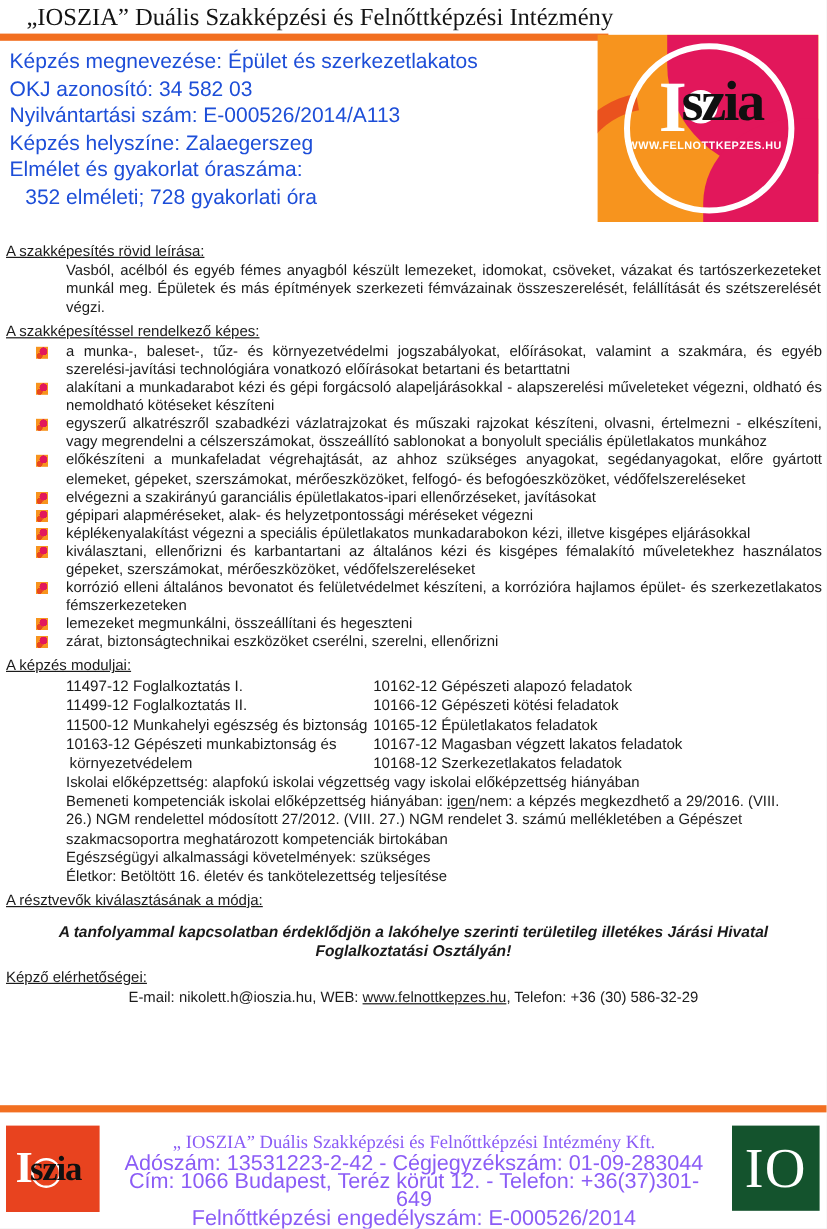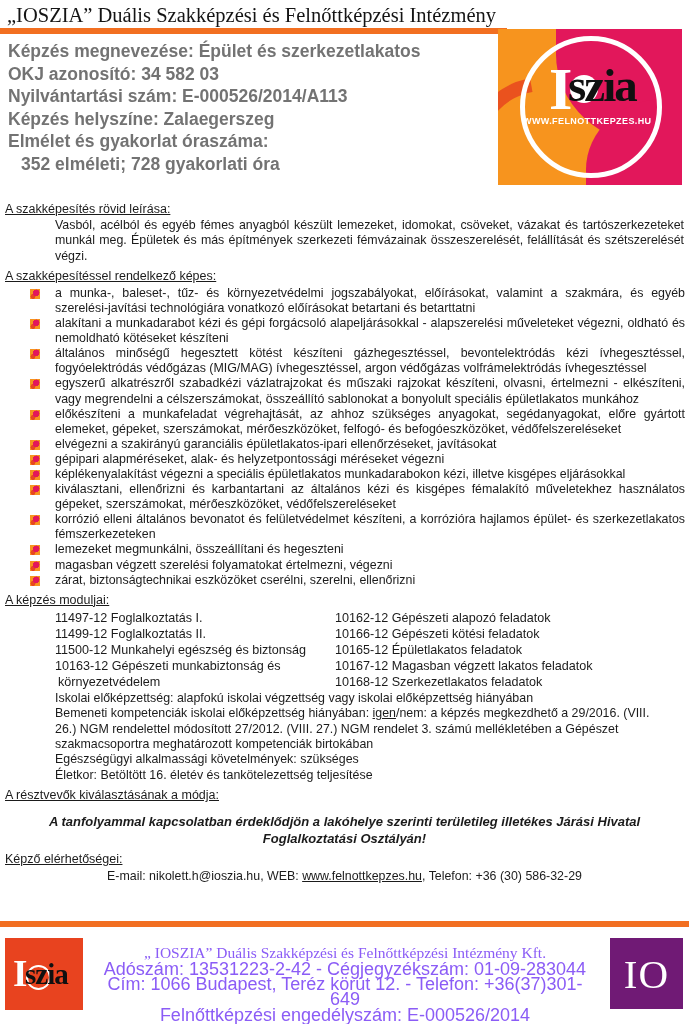--- a/index.html
+++ b/index.html
@@ -1,24 +1,24 @@
 <!DOCTYPE html>
 <html lang="hu"><head>
 <meta charset="utf-8">
 <style>
   html,body{margin:0;padding:0;background:#e9e9e9;}
   .page{position:relative;width:689px;height:1024px;background:#ffffff;overflow:hidden;
         font-family:"Liberation Sans",sans-serif;color:#1b1b1b;margin:0 auto;}
 
   
-  .org-title{position:absolute;left:7px;top:4px;font-family:"Liberation Serif",serif;
+  .org-title{position:absolute;left:22px;top:4px;font-family:"Liberation Serif",serif;
              font-size:20.5px;color:#141414;white-space:nowrap;}
   .top-rule{position:absolute;left:0;top:28px;width:507px;height:6px;background:#F26F21;}
-  .course-block{position:absolute;left:8px;top:40px;font-weight:bold;font-size:17.5px;
-                line-height:22.6px;color:#737373;}
+  .course-block{position:absolute;left:8px;top:40px;font-weight:normal;font-size:17.5px;
+                line-height:22.6px;color:#1d4ed8;}
   .course-indent{padding-left:13px;}
 
   
   .logo{position:absolute;left:498px;top:29px;width:184px;height:156px;background:#F7941E;overflow:hidden;}
   .petal-a{position:absolute;right:0;top:0;width:126px;height:116px;background:#E2175B;border-radius:0 0 0 78%;}
   .petal-b{position:absolute;right:0;bottom:0;width:96px;height:86px;background:#E2175B;border-radius:82% 0 0 0;}
   .swoosh{position:absolute;left:-30px;top:48px;width:122px;height:122px;border-radius:50%;
           border:14px solid transparent;border-bottom-color:#E8471F;border-left-color:#E8471F;
           transform:rotate(35deg);opacity:.85;}
   .ring{position:absolute;left:22px;top:7px;width:132px;height:132px;border:5px solid #fff;border-radius:50%;}
@@ -38,41 +38,41 @@
   ul.caps{list-style:none;margin:2px 0 0 0;padding:0 4px 0 30px;}
   ul.caps li{display:flex;margin:0;}
   .blt{flex:0 0 10px;width:10px;height:10px;margin-top:3px;
        background:radial-gradient(circle at 62% 38%, #E2175B 0 3.2px, rgba(0,0,0,0) 3.4px),
                   radial-gradient(circle at 30% 75%, #E8471F 0 2.4px, rgba(0,0,0,0) 2.6px),
                   #F7941E;}
   .cap-text{flex:1;margin-left:15px;font-size:12.4px;line-height:15.1px;text-align:justify;}
 
   .mods{display:flex;margin:2px 0 0 55px;font-size:12.6px;line-height:16px;}
   .col-l{width:256px;}
-  .col-r{flex:1;margin-left:24px;}
+  .col-r{flex:1;}
   .wrap-line{padding-left:3px;}
 
   .entry-lines{margin:1px 0 0 55px;font-size:12.4px;line-height:15.4px;max-width:602px;}
   .u{text-decoration:underline;}
 
   .notice{margin:11px 28px 0;text-align:center;font-weight:bold;font-style:italic;
           font-size:13px;line-height:16.5px;}
   .contact-line{margin:2px 0 0;text-align:center;font-size:12.4px;line-height:15.4px;}
 
   
   .footer-rule{position:absolute;left:0;top:921px;width:689px;height:6px;background:#F26F21;}
   .f-left-logo{position:absolute;left:5px;top:938px;width:78px;height:72px;background:#E8431F;overflow:hidden;}
   .fl-i{position:absolute;left:8px;top:17px;color:#fff;font-family:"Liberation Serif",serif;
         font-weight:bold;font-size:37px;line-height:1;}
   .fl-ring{position:absolute;left:21px;top:27px;width:21px;height:21px;border:2px solid #fff;border-radius:50%;}
   .fl-szia{position:absolute;left:20px;top:22px;color:#101010;font-family:"Liberation Serif",serif;
            font-weight:bold;font-size:29px;line-height:1;letter-spacing:-1px;}
-  .f-right-logo{position:absolute;left:610px;top:938px;width:73px;height:71px;background:#701a75;
+  .f-right-logo{position:absolute;left:610px;top:938px;width:73px;height:71px;background:#14532d;
                 color:#fff;display:flex;align-items:center;justify-content:center;
-                font-family:"Liberation Serif",serif;font-size:41px;letter-spacing:1px;}
+                font-family:"Liberation Serif",serif;font-size:47px;letter-spacing:1px;}
   .f-center{position:absolute;left:95px;top:944px;width:500px;text-align:center;color:#8b5cf6;}
   .f-company{font-family:"Liberation Serif",serif;font-size:15.5px;line-height:18px;}
   .f-line{font-size:18px;line-height:15.2px;}
 </style>
 </head>
 <body>
 
 <div class="page">
 
   <div class="org-title">„IOSZIA” Duális Szakképzési és Felnőttképzési Intézmény</div>
@@ -108,24 +108,20 @@
       <li>
           <span class="blt"></span>
           <span class="cap-text">a munka-, baleset-, tűz- és környezetvédelmi jogszabályokat, előírásokat, valamint a szakmára, és egyéb szerelési-javítási technológiára vonatkozó előírásokat betartani és betarttatni</span>
         </li>
       <li>
           <span class="blt"></span>
           <span class="cap-text">alakítani a munkadarabot kézi és gépi forgácsoló alapeljárásokkal - alapszerelési műveleteket végezni, oldható és nemoldható kötéseket készíteni</span>
         </li>
       <li>
           <span class="blt"></span>
-          <span class="cap-text">általános minőségű hegesztett kötést készíteni gázhegesztéssel, bevontelektródás kézi ívhegesztéssel, fogyóelektródás védőgázas (MIG/MAG) ívhegesztéssel, argon védőgázas volfrámelektródás ívhegesztéssel</span>
-        </li>
-      <li>
-          <span class="blt"></span>
           <span class="cap-text">egyszerű alkatrészről szabadkézi vázlatrajzokat és műszaki rajzokat készíteni, olvasni, értelmezni - elkészíteni, vagy megrendelni a célszerszámokat, összeállító sablonokat a bonyolult speciális épületlakatos munkához</span>
         </li>
       <li>
           <span class="blt"></span>
           <span class="cap-text">előkészíteni a munkafeladat végrehajtását, az ahhoz szükséges anyagokat, segédanyagokat, előre gyártott elemeket, gépeket, szerszámokat, mérőeszközöket, felfogó- és befogóeszközöket, védőfelszereléseket</span>
         </li>
       <li>
           <span class="blt"></span>
           <span class="cap-text">elvégezni a szakirányú garanciális épületlakatos-ipari ellenőrzéseket, javításokat</span>
         </li>
@@ -141,24 +137,20 @@
           <span class="blt"></span>
           <span class="cap-text">kiválasztani, ellenőrizni és karbantartani az általános kézi és kisgépes fémalakító műveletekhez használatos gépeket, szerszámokat, mérőeszközöket, védőfelszereléseket</span>
         </li>
       <li>
           <span class="blt"></span>
           <span class="cap-text">korrózió elleni általános bevonatot és felületvédelmet készíteni, a korrózióra hajlamos épület- és szerkezetlakatos fémszerkezeteken</span>
         </li>
       <li>
           <span class="blt"></span>
           <span class="cap-text">lemezeket megmunkálni, összeállítani és hegeszteni</span>
-        </li>
-      <li>
-          <span class="blt"></span>
-          <span class="cap-text">magasban végzett szerelési folyamatokat értelmezni, végezni</span>
         </li>
       <li>
           <span class="blt"></span>
           <span class="cap-text">zárat, biztonságtechnikai eszközöket cserélni, szerelni, ellenőrizni</span>
         </li>
     </ul>
 
     <div class="sec-heading">A képzés moduljai:</div>
     <div class="mods">
       <div class="col-l">

